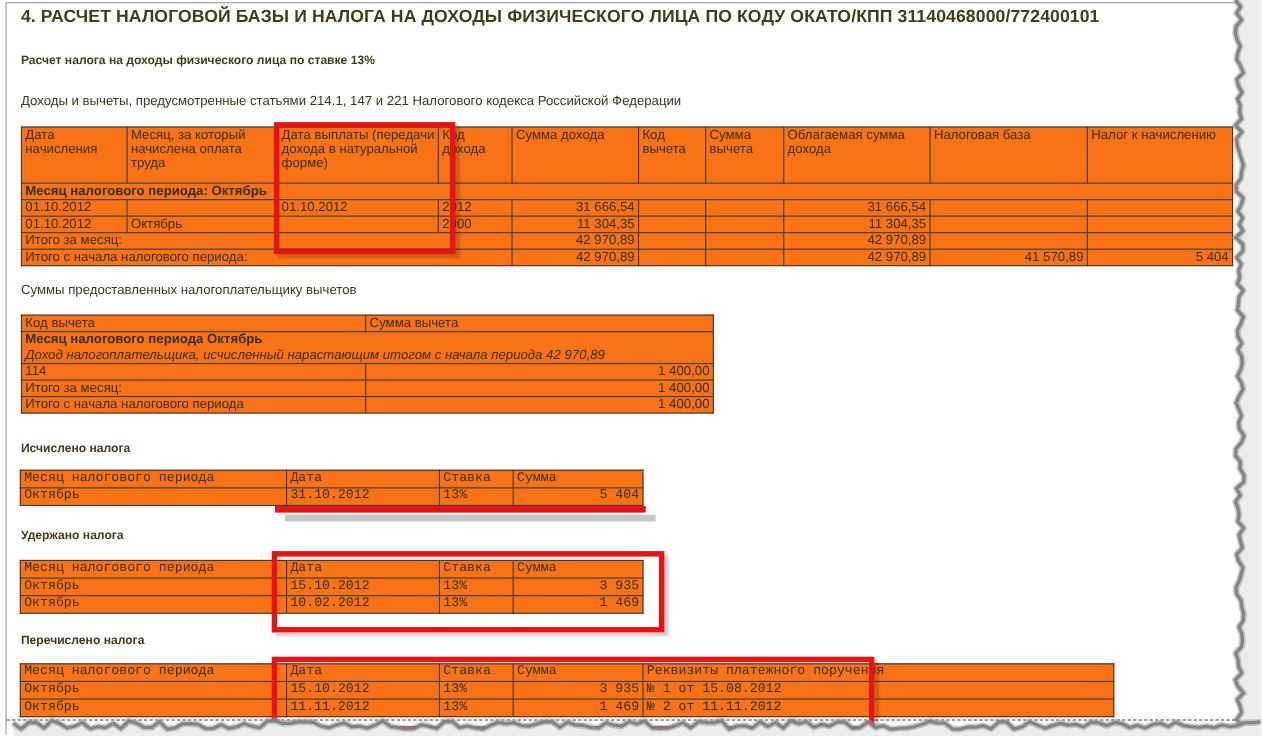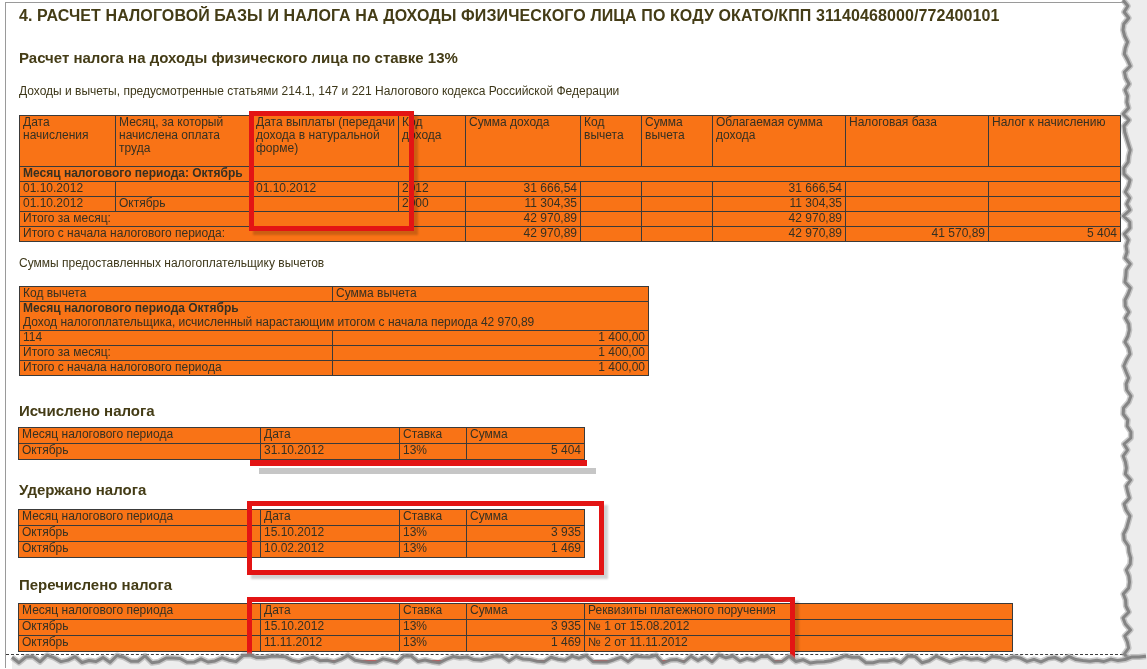--- a/index.html
+++ b/index.html
@@ -10,38 +10,38 @@
     -webkit-font-smoothing:antialiased;
   }
   :root{--red:#e31414;--ink:#353022;--head:#443c16;--grid:#3a3a3a;}
   .page{
     position:absolute;left:5px;top:2px;width:1123px;height:665px;
     background:#fff;border-left:1px solid #9a9a9a;border-top:1px solid #9a9a9a;
     z-index:0;
   }
   .txt{position:absolute;z-index:2;white-space:nowrap;}
   .h1{font-size:16px;font-weight:bold;color:var(--head);letter-spacing:.1px;}
-  .h2{font-size:15px;font-weight:bold;color:var(--head);}
+  .h2{font-size:11px;font-weight:bold;color:var(--head);}
   .plain{font-size:12px;color:#3d3719;}
   table.tbl{
     position:absolute;z-index:2;border-collapse:collapse;table-layout:fixed;
     font-size:12px;color:var(--ink);background:#f97316;
   }
   .tbl td{
     border:1px solid var(--grid);padding:0 3px;height:14px;line-height:13px;
     vertical-align:top;overflow:hidden;white-space:nowrap;
   }
   .tbl tr.hdr td{vertical-align:top;}
   .wrap{white-space:normal !important;line-height:13px;}
   .num{text-align:right;}
   .b{font-weight:bold;}
   .nbb{border-bottom:none !important;}
-  .nbt{border-top:none !important;}
+  .nbt{border-top:none !important;font-style:italic;}
   #t1 tr.hdr td{height:50px;}
-  #t3 td,#t4 td,#t5 td{height:15px;}
+  #t3 td,#t4 td,#t5 td{height:15px;font-family:Liberation Mono, monospace;}
   .ann{
     position:absolute;z-index:5;border:5px solid var(--red);
     box-shadow:4px 4px 2px rgba(0,0,0,0.18);
     background:transparent;pointer-events:none;
   }
   .ann-line{
     position:absolute;z-index:5;background:var(--red);
     box-shadow:9px 8px 0 #c6c6c6;pointer-events:none;
   }
   .dashcut{

